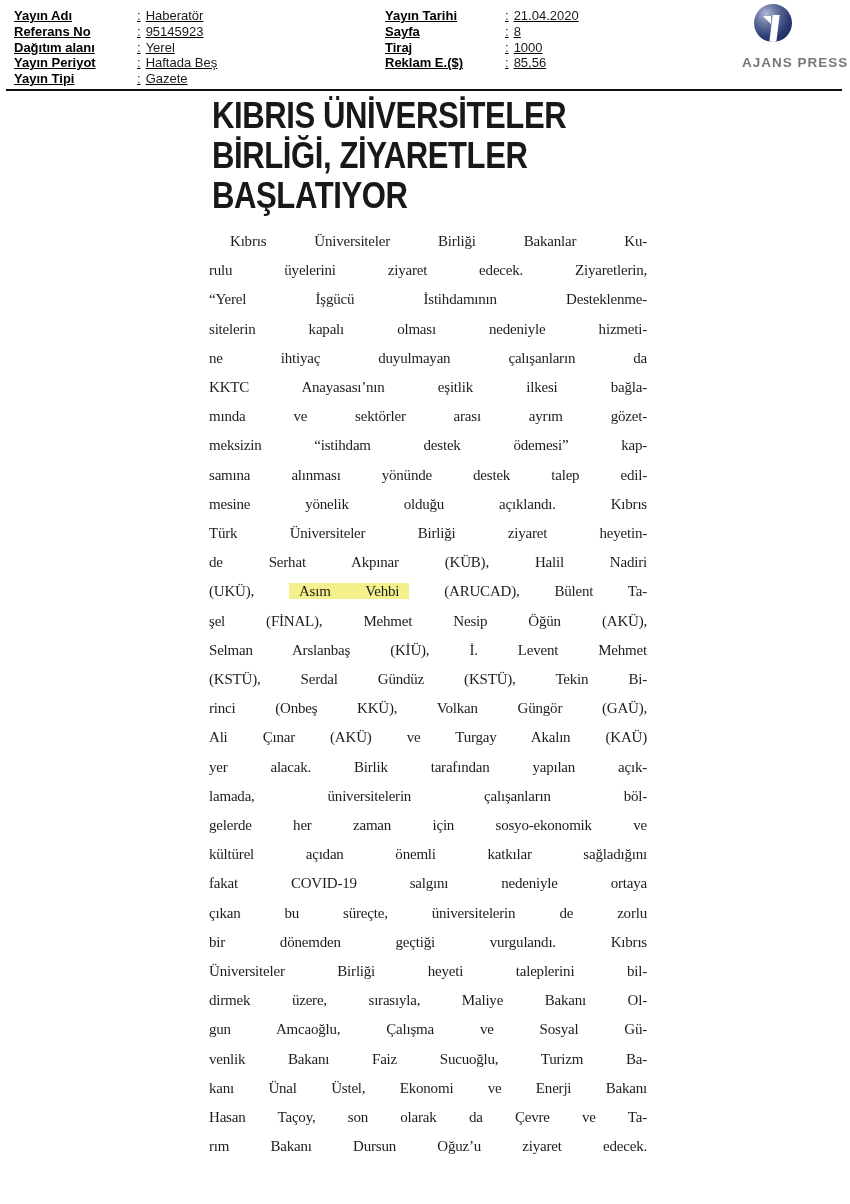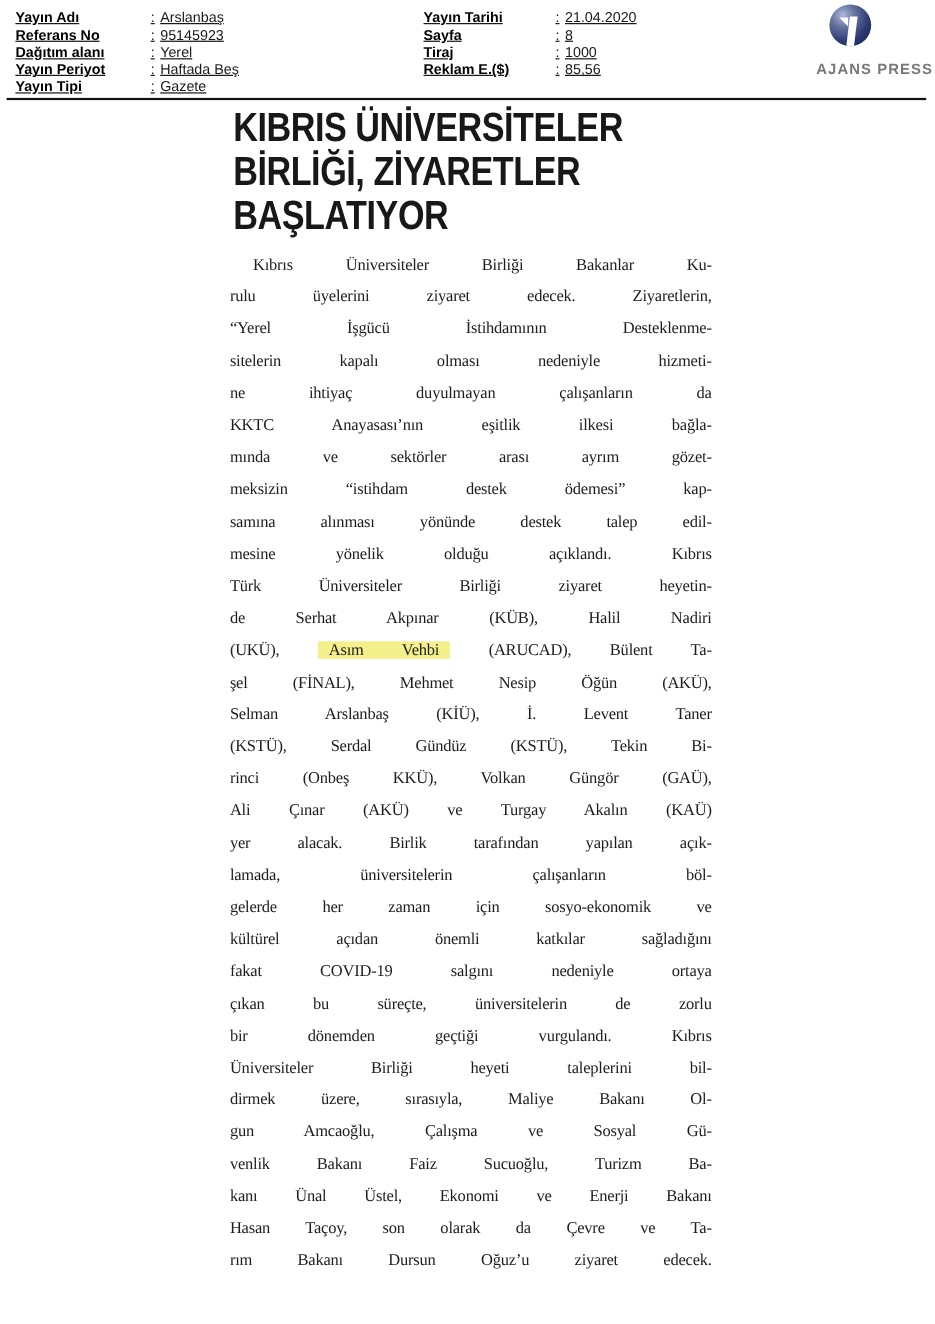--- a/index.html
+++ b/index.html
@@ -61,21 +61,21 @@
 </head>
 <body>
 
 <div class="page">
 
   <header>
     <div class="meta-col left">
         <div class="meta-row">
           <span class="label">Yayın Adı</span>
           <span class="sep">:</span>
-          <span class="value">Arslanbaş</span>
+          <span class="value">Haberatör</span>
         </div>
         <div class="meta-row">
           <span class="label">Referans No</span>
           <span class="sep">:</span>
           <span class="value">95145923</span>
         </div>
         <div class="meta-row">
           <span class="label">Dağıtım alanı</span>
           <span class="sep">:</span>
           <span class="value">Yerel</span>
@@ -139,21 +139,21 @@
       <div class="line">ne ihtiyaç duyulmayan çalışanların da</div>
       <div class="line">KKTC Anayasası’nın eşitlik ilkesi bağla-</div>
       <div class="line">mında ve sektörler arası ayrım gözet-</div>
       <div class="line">meksizin “istihdam destek ödemesi” kap-</div>
       <div class="line">samına alınması yönünde destek talep edil-</div>
       <div class="line">mesine yönelik olduğu açıklandı. Kıbrıs</div>
       <div class="line">Türk Üniversiteler Birliği ziyaret heyetin-</div>
       <div class="line">de Serhat Akpınar (KÜB), Halil Nadiri</div>
       <div class="line"><span>(UKÜ), </span><span class="hl" style="background: rgb(244, 241, 140);">Asım Vehbi</span><span> (ARUCAD), Bülent Ta-</span></div>
       <div class="line">şel (FİNAL), Mehmet Nesip Öğün (AKÜ),</div>
-      <div class="line">Selman Arslanbaş (KİÜ), İ. Levent Taner</div>
+      <div class="line">Selman Arslanbaş (KİÜ), İ. Levent Mehmet</div>
       <div class="line">(KSTÜ), Serdal Gündüz (KSTÜ), Tekin Bi-</div>
       <div class="line">rinci (Onbeş KKÜ), Volkan Güngör (GAÜ),</div>
       <div class="line">Ali Çınar (AKÜ) ve Turgay Akalın (KAÜ)</div>
       <div class="line">yer alacak. Birlik tarafından yapılan açık-</div>
       <div class="line">lamada, üniversitelerin çalışanların böl-</div>
       <div class="line">gelerde her zaman için sosyo-ekonomik ve</div>
       <div class="line">kültürel açıdan önemli katkılar sağladığını</div>
       <div class="line">fakat COVID-19 salgını nedeniyle ortaya</div>
       <div class="line">çıkan bu süreçte, üniversitelerin de zorlu</div>
       <div class="line">bir dönemden geçtiği vurgulandı.  Kıbrıs</div>

